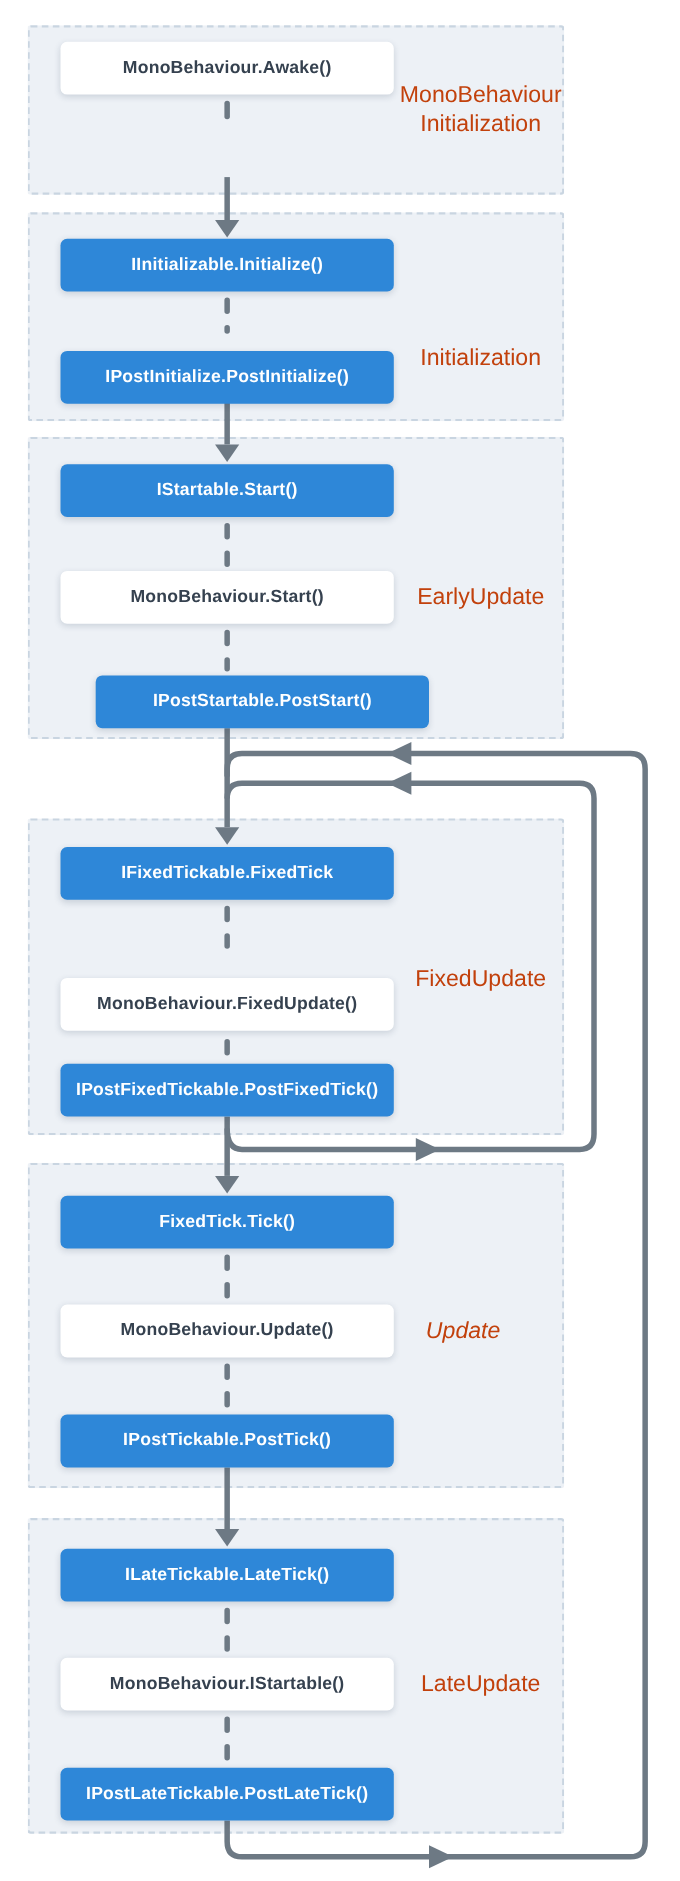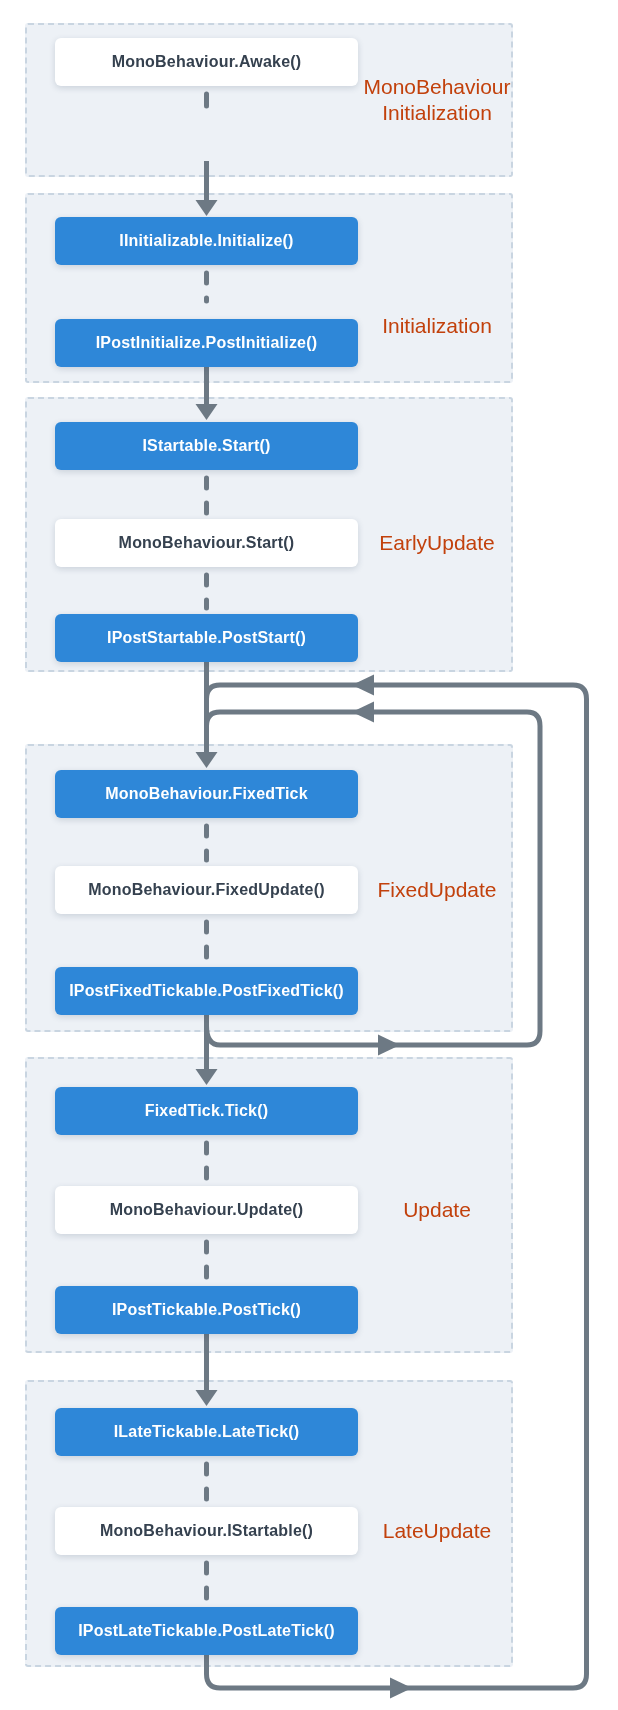--- a/index.html
+++ b/index.html
@@ -81,34 +81,34 @@
     </g>
   </svg>
 
   <div class="flow-box box-white" style="top:38px;">MonoBehaviour.Awake()</div>
 
   <div class="flow-box box-blue" style="top:217px;">IInitializable.Initialize()</div>
   <div class="flow-box box-blue" style="top:307px;margin-top:12px;">IPostInitialize.PostInitialize()</div>
 
   <div class="flow-box box-blue" style="top:422px;">IStartable.Start()</div>
   <div class="flow-box box-white" style="top:519px;">MonoBehaviour.Start()</div>
-  <div class="flow-box box-blue" style="top:614px;">IPostStartable.PostStart()</div>
+  <div class="flow-box box-blue" style="top:614px;margin-left:32px;">IPostStartable.PostStart()</div>
 
-  <div class="flow-box box-blue" style="top:770px;">MonoBehaviour.FixedTick</div>
-  <div class="flow-box box-white" style="top:866px;">MonoBehaviour.FixedUpdate()</div>
+  <div class="flow-box box-blue" style="top:770px;">IFixedTickable.FixedTick</div>
+  <div class="flow-box box-white" style="top:889px;">MonoBehaviour.FixedUpdate()</div>
   <div class="flow-box box-blue" style="top:967px;">IPostFixedTickable.PostFixedTick()</div>
 
   <div class="flow-box box-blue" style="top:1087px;">FixedTick.Tick()</div>
   <div class="flow-box box-white" style="top:1186px;">MonoBehaviour.Update()</div>
   <div class="flow-box box-blue" style="top:1286px;">IPostTickable.PostTick()</div>
 
   <div class="flow-box box-blue" style="top:1408px;">ILateTickable.LateTick()</div>
   <div class="flow-box box-white" style="top:1507px;">MonoBehaviour.IStartable()</div>
   <div class="flow-box box-blue" style="top:1607px;">IPostLateTickable.PostLateTick()</div>
 
   <div class="section-label" style="left:352px;top:74px;">MonoBehaviour Initialization</div>
   <div class="section-label" style="left:352px;top:273px;margin-top:40px;">Initialization</div>
   <div class="section-label" style="left:352px;top:530px;">EarlyUpdate</div>
   <div class="section-label" style="left:352px;top:877px;">FixedUpdate</div>
-  <div class="section-label" style="left:352px;top:1197px;">Update</div>
+  <div class="section-label" style="left:336px;top:1197px;font-style:italic;">Update</div>
   <div class="section-label" style="left:352px;top:1518px;">LateUpdate</div>
 
 </div>
 
 </body></html>

